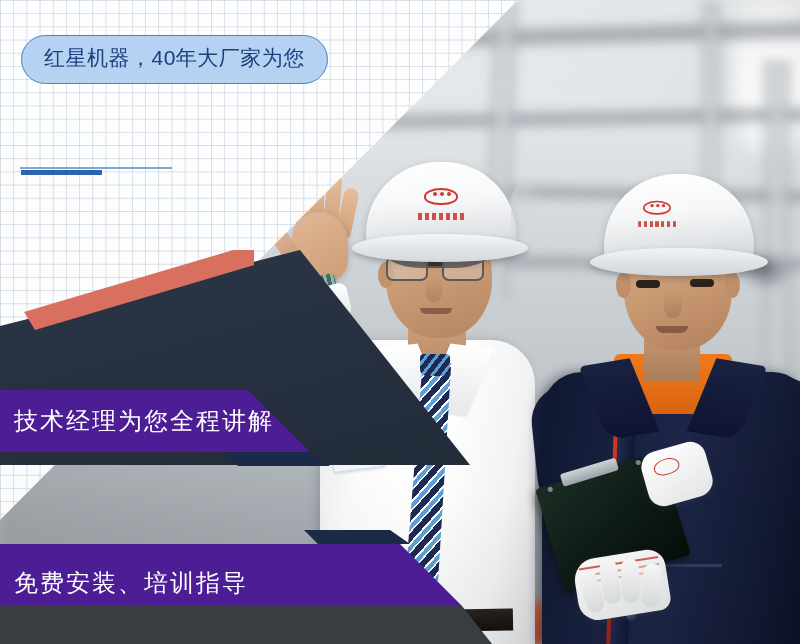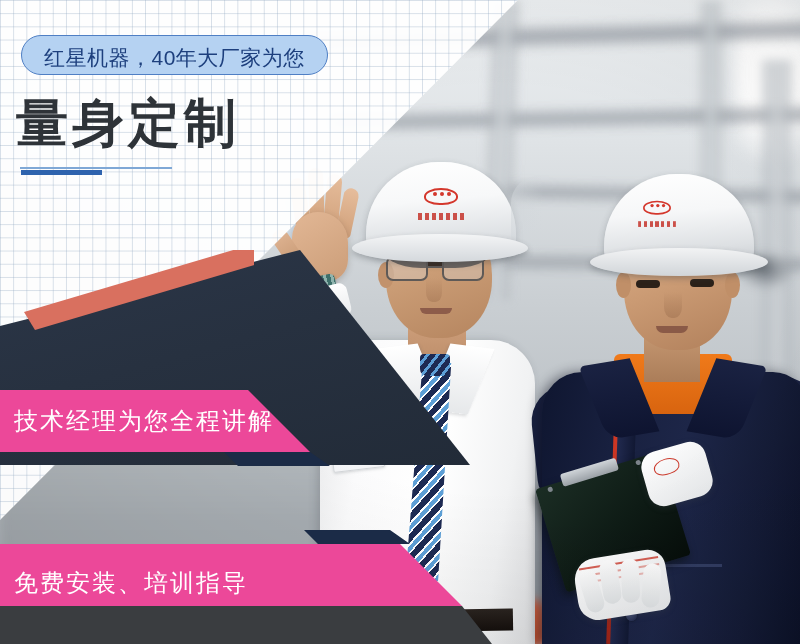--- a/index.html
+++ b/index.html
@@ -436,21 +436,21 @@
   }
   .coral-stripe {
     position:absolute; left:24px; top:250px; width:230px; height:88px;
     background:#d9705f;
     clip-path:polygon(0 62px, 270px -18px, 281px 0px, 11px 80px);
   }
 
   
   .pill {
     position:absolute; left:21px; top:35px;
-    padding:9px 22px 3px;
+    padding:9px 22px 12px;
     background:#b5d2f2;
     border:1.6px solid #4f7fc4;
     border-radius:30px;
     font-size:21px; line-height:1.22;
     color:#1d3f7d; letter-spacing:.5px;
     white-space:nowrap;
     font-weight:500;
   }
 
   
@@ -468,21 +468,21 @@
     background:#7fa8d6;
   }
   .rule-thick {
     position:absolute; left:21px; top:170px; width:81px; height:5px;
     background:#2e63ae;
   }
 
   
   .fb {
     position:absolute; left:0;
-    background:#ec4899;
+    background:#4c1d95;
     display:flex; align-items:center;
     color:#ffffff;
     font-size:24px; letter-spacing:2px;
     white-space:nowrap;
     font-family:Liberation Serif, serif;
   }
   .fb span { padding-left:14px; display:block; }
   .fb-shadow {
     position:absolute; left:0;
     background:#1b2b47;
@@ -641,21 +641,20 @@
   <div class="vignette"></div>
 
   <div class="grid-overlay"></div>
   <div class="grid-edge-fade"></div>
 
   <div class="navy-slab"></div>
   <div class="coral-stripe"></div>
 
   <div class="pill">红星机器，40年大厂家为您</div>
 
-  <div class="headline">量身定制</div>
   <div class="rule-thin"></div>
   <div class="rule-thick"></div>
 
   <div class="fb-shadow fb1-sh"></div>
   <div class="fb fb1">
     <span>技术经理为您全程讲解</span>
   </div>
 
   <div class="fb-shadow fb2-sh"></div>
 

